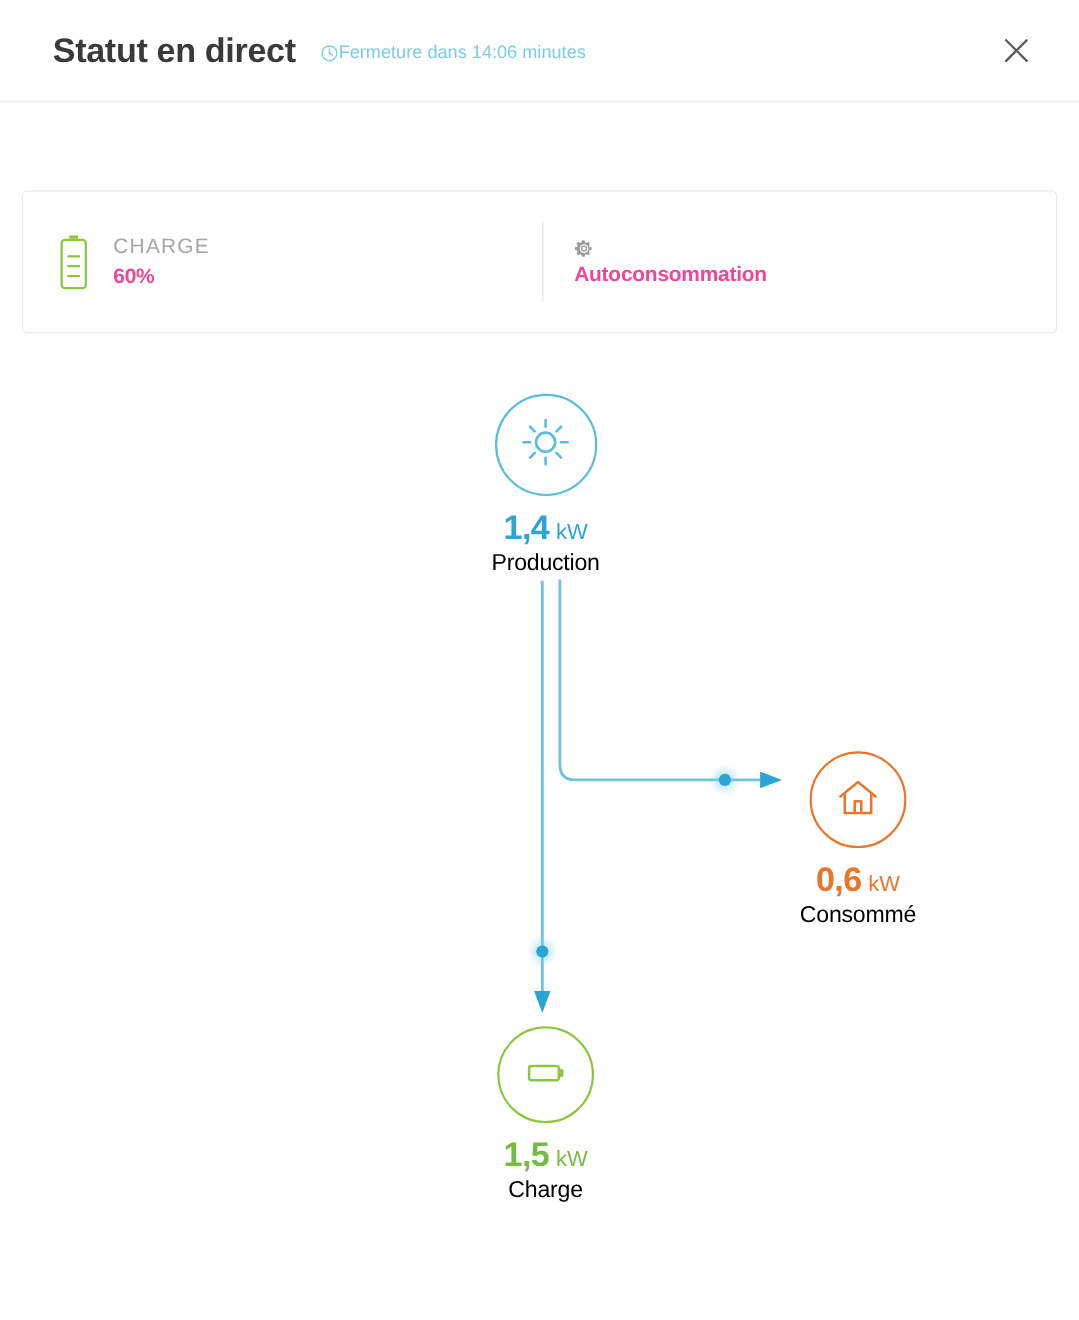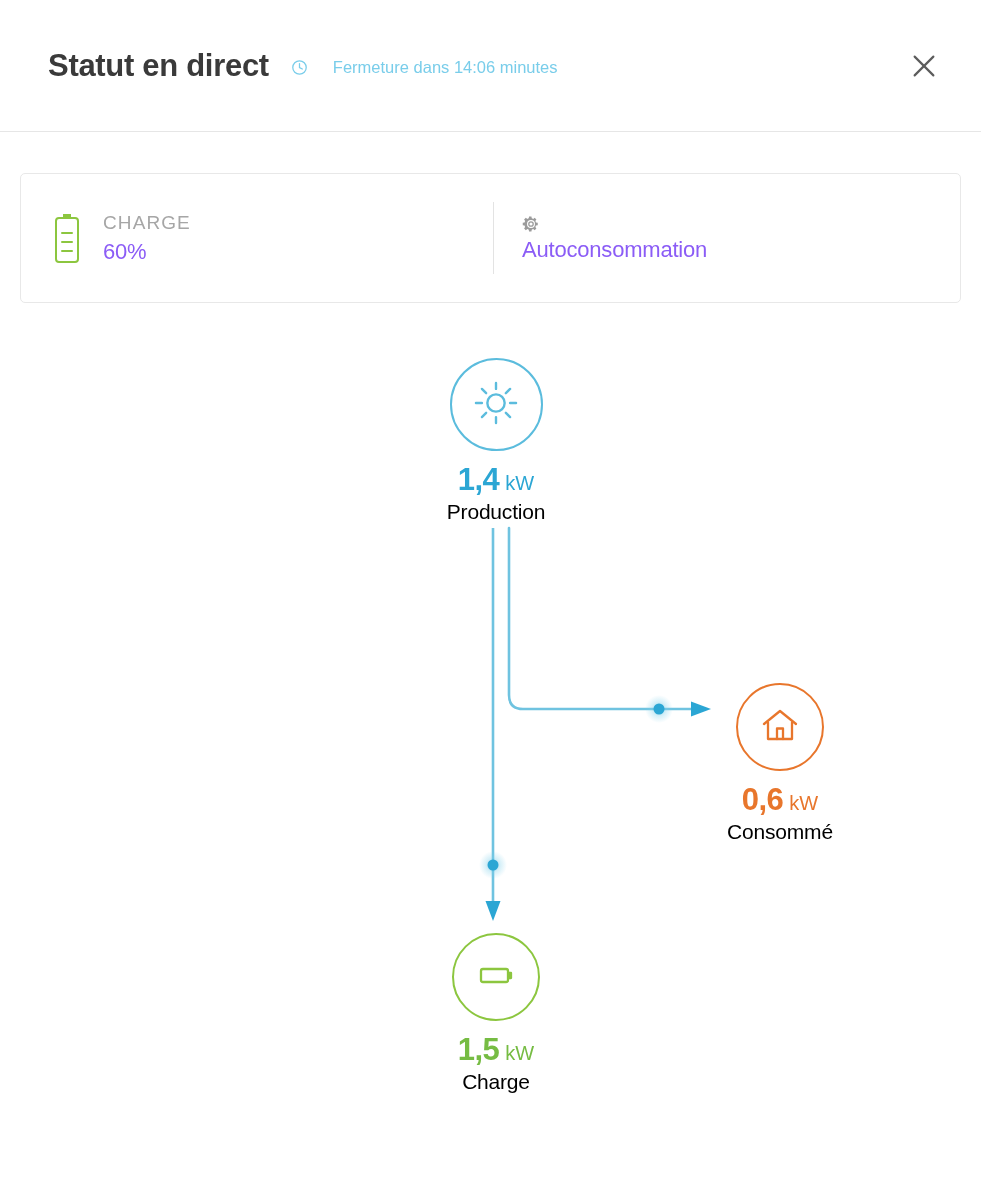--- a/index.html
+++ b/index.html
@@ -12,38 +12,38 @@
     height: 1200px;
     font-family: "Liberation Sans", sans-serif;
     color: #404040;
     overflow: hidden;
     position: relative;
   }
 
   
   .header {
     position: relative;
-    height: 132px;
+    height: 93px;
     border-bottom: 1px solid #e6e6e6;
     display: flex;
     align-items: center;
     padding: 0 34px 0 48px;
     box-sizing: border-box;
   }
   .header-title {
     font-size: 31px;
     font-weight: bold;
     color: #3a3a3a;
     letter-spacing: -0.3px;
     white-space: nowrap;
   }
   .countdown {
     display: flex;
     align-items: center;
-    gap: 25px;
+    gap: 0;
     margin-left: 22px;
     color: #79cdea;
     font-size: 16.5px;
     white-space: nowrap;
     position: relative;
     top: 2px;
   }
   .clock-icon { display: block; width: 17px; height: 17px; }
   .close-button {
     position: absolute;
@@ -97,23 +97,23 @@
     font-size: 19px;
     color: #a6a6a6;
     letter-spacing: 1.1px;
     font-weight: normal;
     display: flex;
     align-items: center;
     gap: 8px;
     margin-bottom: 5px;
   }
   .card-value {
-    font-size: 22px;
-    font-weight: normal;
-    color: #8b5cf6;
+    font-size: 19px;
+    font-weight: bold;
+    color: #ec4899;
     letter-spacing: -0.2px;
   }
   .gear-icon { display: block; width: 18px; height: 18px; position: relative; top: 1px; }
 
   
   .diagram {
     position: absolute;
     left: 0;
     top: 303px;
     width: 972px;

